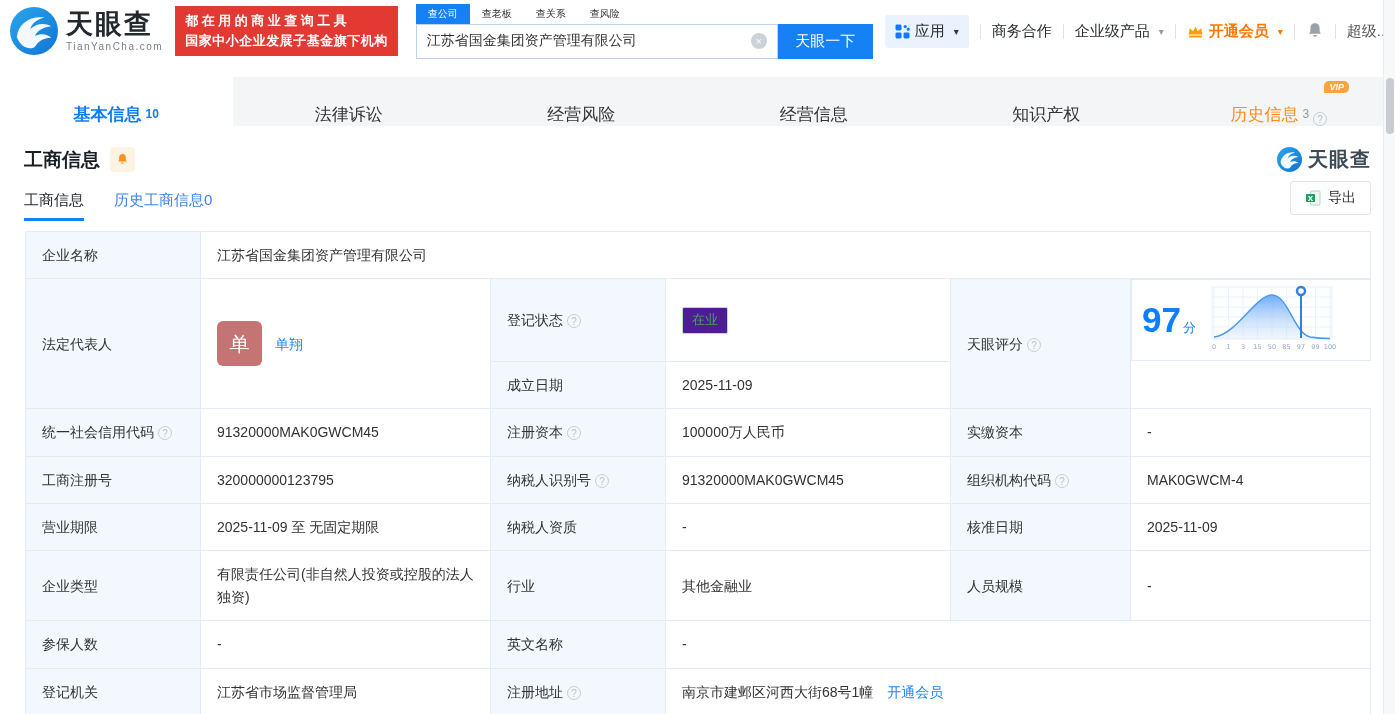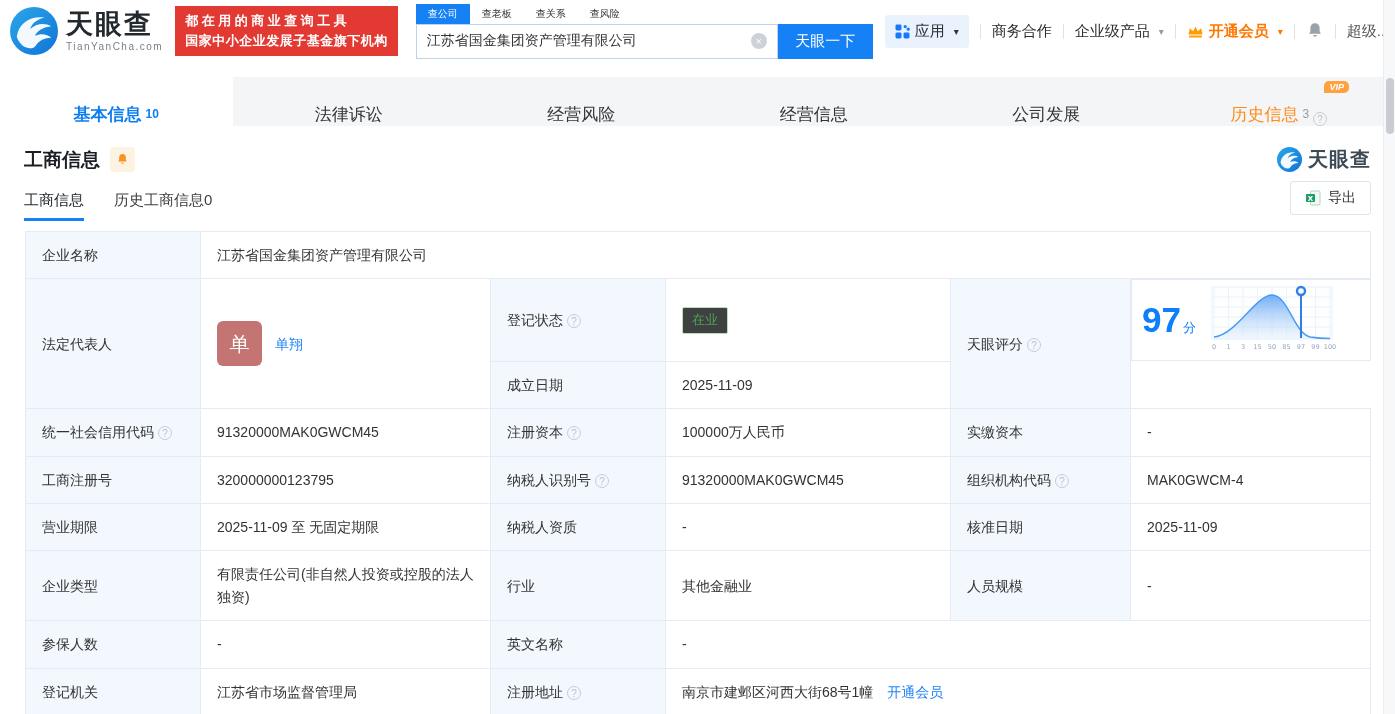--- a/index.html
+++ b/index.html
@@ -46,32 +46,32 @@
   .q-ico { display:inline-block; width:14px; height:14px; border-radius:50%; border:1px solid #c6cdd4; color:#b9c2cb; font-size:10px; line-height:13px; text-align:center; margin-left:4px; font-style:normal; font-weight:normal; }
 
   
   .section-head { display:flex; align-items:center; padding:20px 24px 0 24px; }
   .sec-title { font-size:19px; font-weight:bold; color:#1b1f24; }
   .bell-badge { width:25px; height:25px; background:#fdf3e3; border-radius:4px; margin-left:10px; display:flex; align-items:center; justify-content:center; cursor:pointer; }
   .watermark { margin-left:auto; display:flex; align-items:center; gap:6px; }
   .watermark svg { width:25px; height:25px; }
   .watermark span { font-size:20px; font-weight:bold; color:#3c4a55; letter-spacing:1px; }
   .subtab-row { display:flex; align-items:flex-end; padding:14px 24px 0 24px; }
-  .subtab { font-size:15px; margin-right:30px; padding-bottom:11px; position:relative; cursor:pointer; color:#404040; }
+  .subtab { font-size:15px; margin-right:30px; padding-bottom:11px; position:relative; cursor:pointer; color:#3b82f6; }
   .subtab.active { color:#23282e; }
   .subtab.active::after { content:""; position:absolute; left:0; right:0; bottom:0; height:3px; background:#1680f5; }
   .export-btn { margin-left:auto; border:1px solid #e1e5ea; border-radius:3px; background:#fff; height:34px; padding:0 14px; display:flex; align-items:center; gap:7px; font-size:14px; color:#333; cursor:pointer; position:relative; top:-6px; font-family:inherit; }
 
   
   table.info { border-collapse:collapse; table-layout:fixed; width:1345px; margin:10px 24px 0 25px; font-size:14px; }
   table.info td { border:1px solid #e4ebf2; padding:12px 16px; vertical-align:middle; line-height:1.6; color:#333; word-break:break-all; }
   td.lbl { background:#f2f8fd; }
   .dash { color:#333; }
   a.lnk { color:#2286f5; text-decoration:none; cursor:pointer; }
-  .status-badge { display:inline-block; color:#48a457; background:#404040; border:1px solid #b5e0ba; padding:2px 9px; font-size:13px; border-radius:2px; }
+  .status-badge { display:inline-block; color:#48a457; background:#4c1d95; border:1px solid #b5e0ba; padding:2px 9px; font-size:13px; border-radius:2px; }
   .rep-cell { display:flex; align-items:center; gap:13px; }
   .avatar { width:45px; height:45px; border-radius:6px; background:#c47573; color:#fff; font-size:20px; display:flex; align-items:center; justify-content:center; cursor:pointer; }
   .score-cell { display:flex; align-items:center; gap:2px; padding:4px 10px !important; }
   .score-num { font-size:35px; font-weight:bold; color:#0d7ffa; line-height:1; }
   .score-unit { font-size:13px; color:#0d7ffa; margin-left:2px; }
 
   
   .scrollbar { position:absolute; top:0; right:0; width:12px; height:714px; background:#f7f8f9; border-left:1px solid #ececec; }
   .scroll-thumb { position:absolute; top:78px; left:2px; width:8px; height:56px; background:#c9cdd1; border-radius:4px; cursor:pointer; }
   .page-wrap { position:relative; width:1395px; height:714px; }
@@ -180,21 +180,21 @@
     <div class="nav-tab">
       <span>法律诉讼</span>
     </div>
     <div class="nav-tab">
       <span>经营风险</span>
     </div>
     <div class="nav-tab">
       <span>经营信息</span>
     </div>
     <div class="nav-tab">
-      <span>公司发展</span>
+      <span>知识产权</span>
     </div>
     <div class="nav-tab history">
       <span class="vip-badge">VIP</span>
       <span>历史信息</span>
       <span class="nav-count">3</span>
       <i class="q-ico">?</i>
     </div>
   </div>
 
   <div class="section-head">

